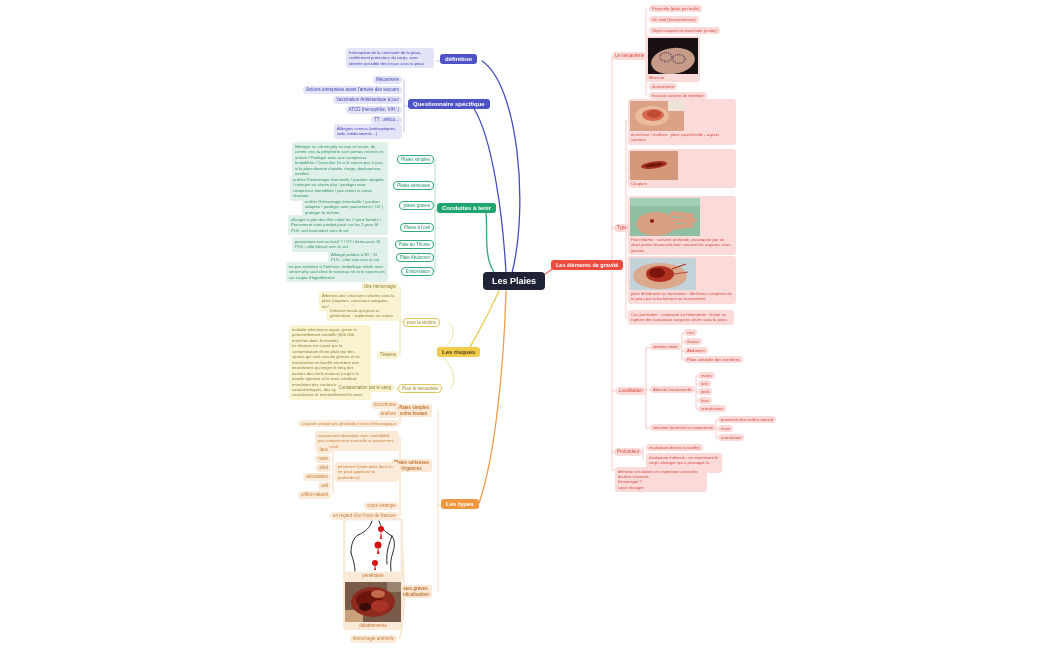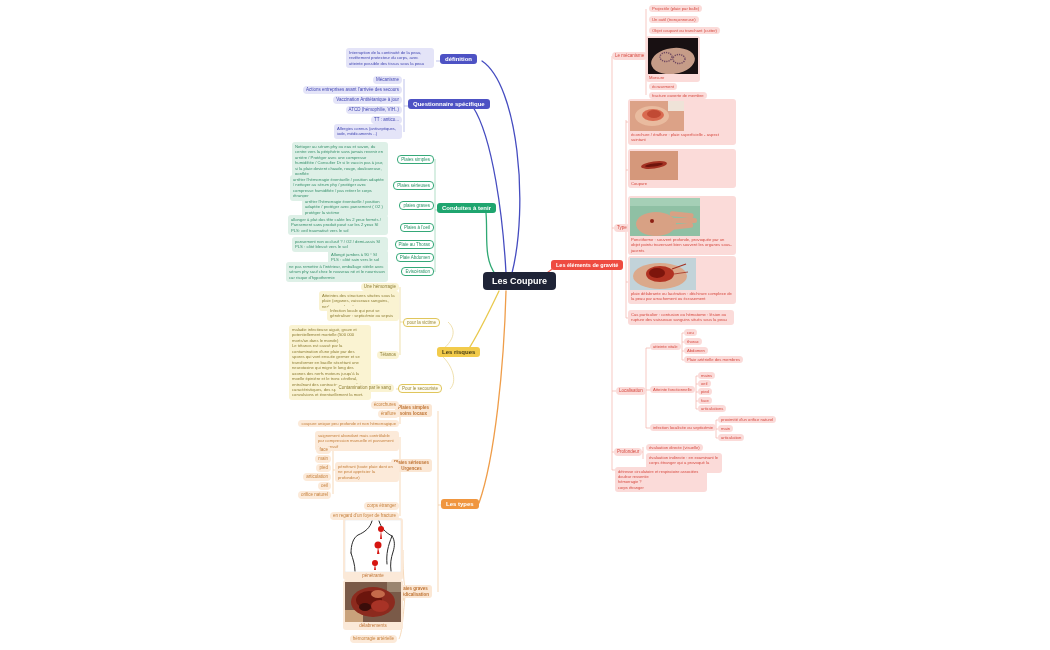--- a/index.html
+++ b/index.html
@@ -121,21 +121,21 @@
         <path d="M696 409 L698 409"></path>
       <path d="M716 420 L716 438"></path>
       <path d="M716 420 L718 420"></path>
         <path d="M716 429 L718 429"></path>
         <path d="M716 438 L718 438"></path>
       <path d="M643 447 L643 459"></path>
       <path d="M641 452 L643 452"></path>
     </g>
   </svg>
 
-  <div class="n center" style="left:483px;top:272px;">Les Coupure</div>
+  <div class="n center" style="left:483px;top:272px;">Les Plaies</div>
 
   <div class="n head h-ind" style="left:440px;top:54px;">définition</div>
   <div class="n bx p-ind" style="left:346px;top:48px;width:88px;">Interruption de la continuité de la peau, revêtement protecteur du corps, avec atteinte possible des tissus sous la peau</div>
 
   <div class="n head h-ind" style="left:408px;top:99px;">Questionnaire spécifique</div>
   <div class="n pill p-ind" style="right:648px;top:76px;">Mécanisme</div>
   <div class="n pill p-ind" style="right:648px;top:86px;">Actions entreprises avant l'arrivée des secours</div>
   <div class="n pill p-ind" style="right:648px;top:96px;">Vaccination Antitétanique à jour</div>
   <div class="n pill p-ind" style="right:648px;top:106px;">ATCD (hémophilie, VIH..)</div>
   <div class="n pill p-ind" style="right:648px;top:116px;">TT : antico...</div>

